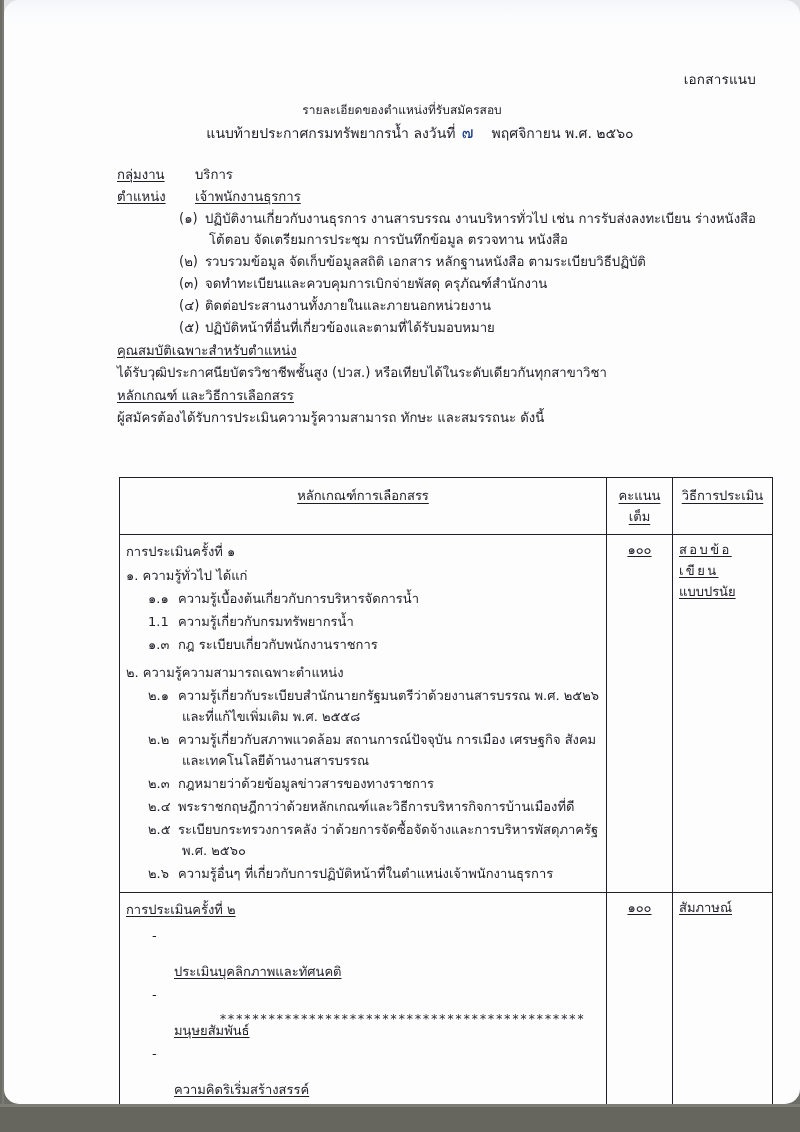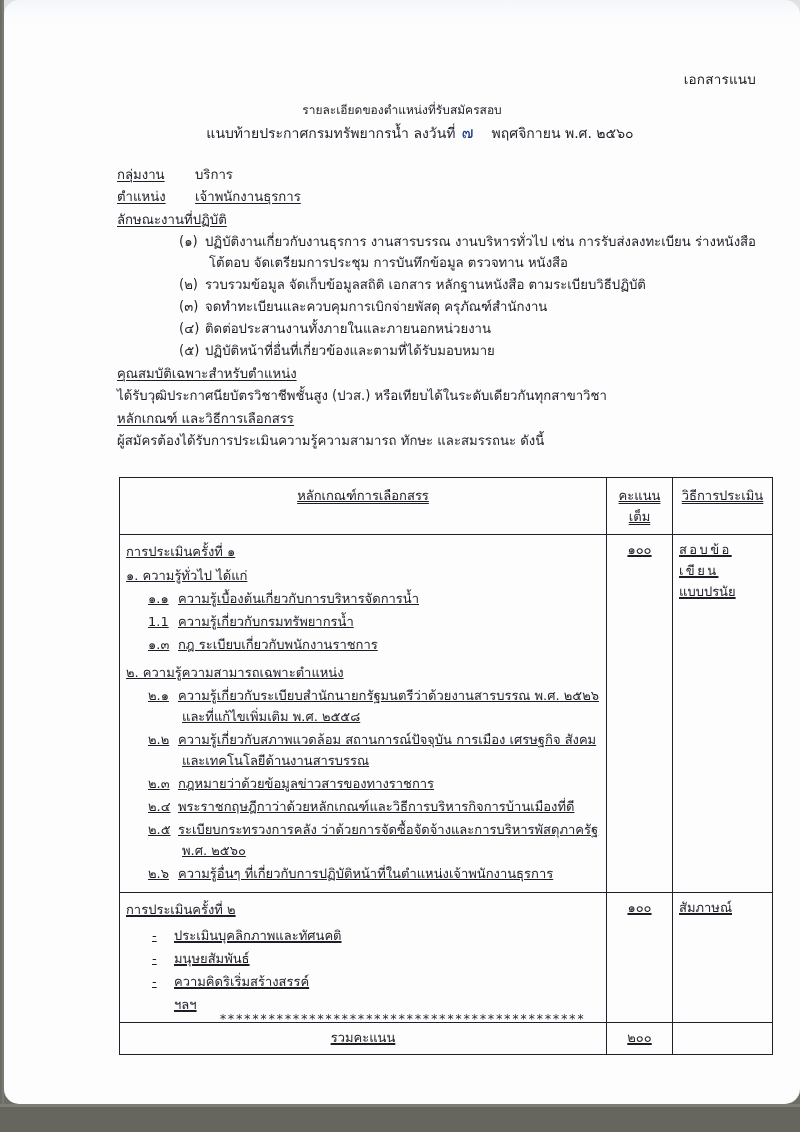--- a/index.html
+++ b/index.html
@@ -142,21 +142,20 @@
     top: 477px;
     width: 653px;
     border-collapse: collapse;
     font-size: 13px;
     table-layout: fixed;
   }
   .crit-table th, .crit-table td {
     border: 1px solid #20202a;
     vertical-align: top;
     padding: 4px 6px 6px 6px;
-    text-decoration: underline;
   }
   .crit-table th {
     font-weight: normal;
     text-align: center;
     padding-top: 7px;
     padding-bottom: 7px;
   }
   .th-u {
     text-decoration: underline;
     text-underline-offset: 3px;
@@ -202,20 +201,21 @@
   .dash-list { margin: 0; padding: 0; list-style: none; }
   .dash-list li {
     display: flex;
     padding-left: 26px;
     line-height: 23px;
   }
   .dash-list .dash { flex: 0 0 auto; width: 22px; }
   .dash-list .dtxt {
     text-decoration: underline;
     text-underline-offset: 2px;
+    margin-top: 36px;
   }
   .dash-list li.noda { padding-left: 48px; }
 
   .total-cell {
     text-align: center;
     padding: 5px 6px;
   }
   .total-cell span {
     text-decoration: underline;
     text-underline-offset: 2px;
@@ -261,21 +261,20 @@
         <div class="kv-row">
           <span class="kv-key">กลุ่มงาน</span>
           <span class="kv-val">บริการ</span>
         </div>
 
         <div class="kv-row">
           <span class="kv-key">ตำแหน่ง</span>
           <span class="kv-val u">เจ้าพนักงานธุรการ</span>
         </div>
 
-        <div class="sec-head">ลักษณะงานที่ปฏิบัติ</div>
 
         <ul class="num-list">
           <li>
             <span class="marker">(๑)</span>
             <span class="txt">
               <span>ปฏิบัติงานเกี่ยวกับงานธุรการ งานสารบรรณ งานบริหารทั่วไป เช่น การรับส่งลงทะเบียน ร่างหนังสือ</span>
               <span class="cont">โต้ตอบ จัดเตรียมการประชุม การบันทึกข้อมูล ตรวจทาน หนังสือ</span>
             </span>
           </li>
           <li>

